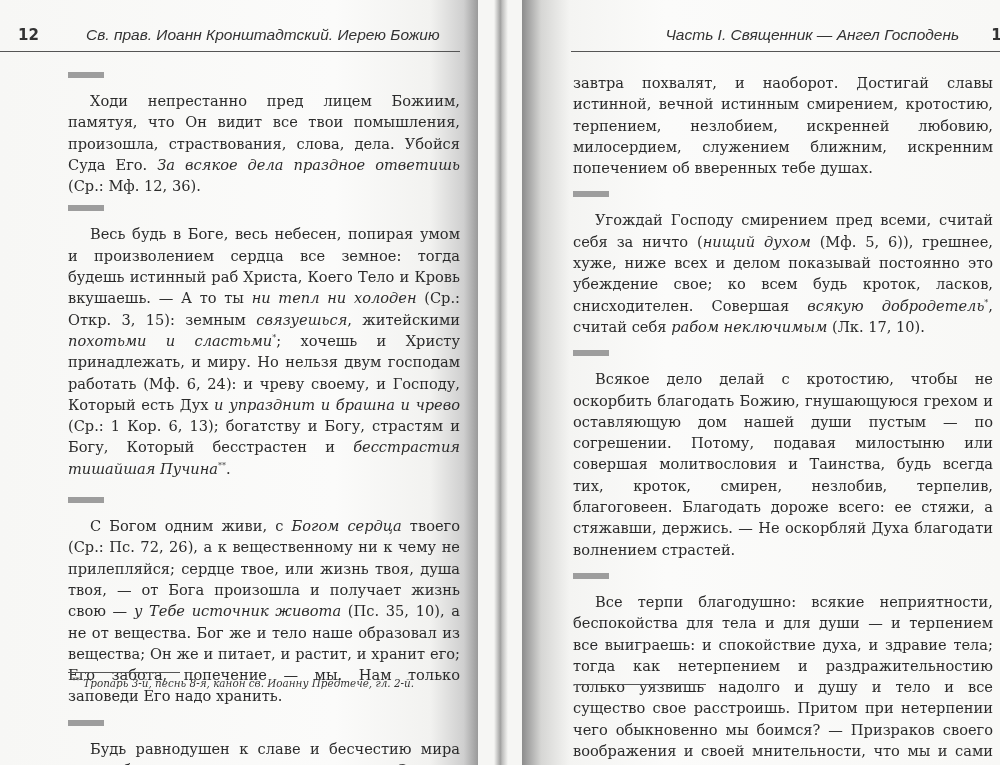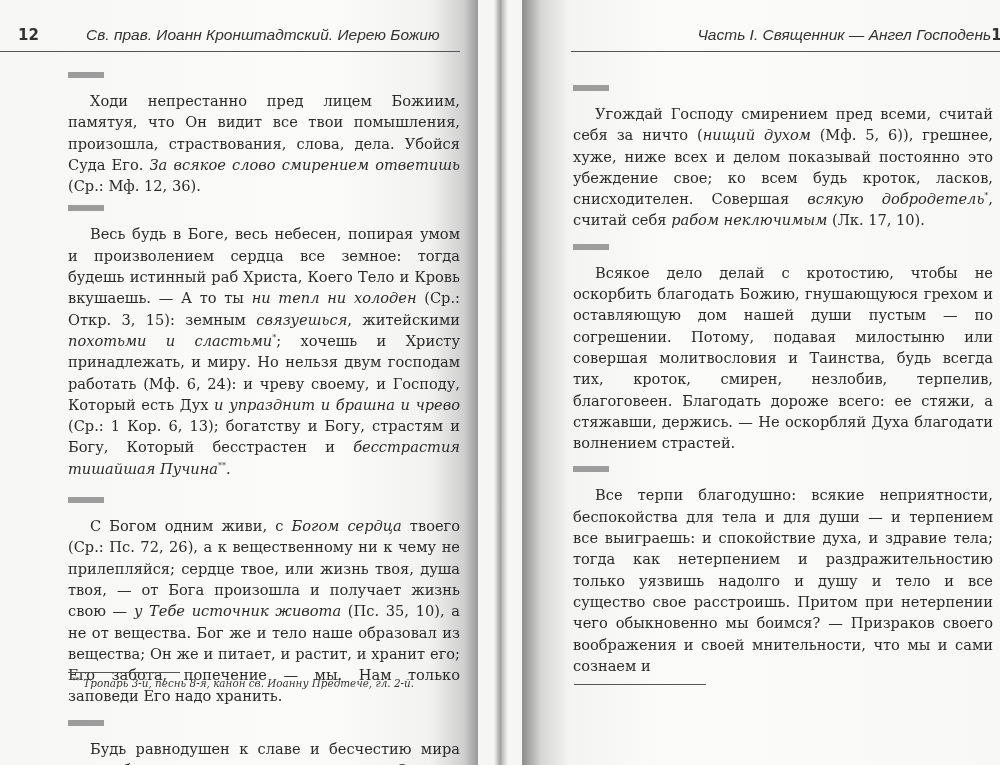--- a/index.html
+++ b/index.html
@@ -8,21 +8,21 @@
   .page { position:relative; height:765px; background:#fbfbfa; }
   .page.left { width:500px; background:linear-gradient(to right,#f7f7f5 0%,#fbfbfa 70%,#f2f2f0 90%,#cfcfcf 97%,#9a9a9a 100%); }
   .page.right { width:500px; background:linear-gradient(to right,#8c8c8c 0%,#d6d6d4 4%,#f4f4f2 10%,#fbfbfa 30%,#f8f8f6 100%); }
   .gutter { position:absolute; left:494px; top:0; width:14px; height:765px; background:linear-gradient(to right,rgba(120,120,120,0) 0%,rgba(90,90,90,0.55) 45%,rgba(110,110,110,0.4) 60%,rgba(200,200,200,0) 100%); }
   .header { position:absolute; top:26px; height:24px; display:flex; align-items:baseline; }
   .left .header { left:18px; width:440px; }
   .right .header { left:50px; width:440px; justify-content:flex-end; }
   .pnum { font-family:"DejaVu Sans", sans-serif; font-weight:bold; font-size:15px; color:#333; }
   .running { font-family:Liberation Sans, sans-serif; font-style:italic; font-size:15.5px; color:#333; }
   .left .pnum { width:68px; }
-  .right .running { }
+  .right .running { margin-right:32px; }
   .rule { position:absolute; top:51px; height:1px; background:#555; }
   .left .rule { left:0; width:460px; }
   .right .rule { left:49px; width:451px; }
   .body { position:absolute; font-size:14.6px; line-height:21.3px; text-align:justify; }
   .left .body { left:68px; top:66px; width:392px; }
   .right .body { left:51px; top:72px; width:420px; }
   .para { margin:0; text-indent:22px; hyphens:manual; }
   .para.cont { text-indent:0; }
   .marker { width:36px; height:6px; background:#9d9d9d; margin:9px 0 12px 0; }
   .left .body .marker:first-child { margin-top:6px; }
@@ -43,21 +43,21 @@
 
   <div class="page left">
     <div class="header">
       <span class="pnum">12</span>
       <span class="running">Св. прав. Иоанн Кронштадтский. Иерею Божию</span>
     </div>
     <div class="rule"></div>
 
     <div class="body">
       <div class="marker"></div>
-      <p class="para"><span>Ходи непрестанно пред лицем Божиим, памятуя, что Он видит все твои помышления, произошла, страствования, слова, дела. Убойся Суда Его. </span><i>За всякое слово смирением ответишь</i><span> (Ср.: Мф. 12, 36).</span></p>
+      <p class="para"><span>Ходи непрестанно пред лицем Божиим, памятуя, что Он видит все твои помышления, произошла, страствования, слова, дела. Убойся Суда Его. </span><i>За всякое дела праздное ответишь</i><span> (Ср.: Мф. 12, 36).</span></p>
       <div class="marker"></div>
       <p class="para"><span>Весь будь в Боге, весь небесен, попирая умом и произволением сердца все земное: тогда будешь истинный раб Христа, Коего Тело и Кровь вкушаешь. — А то ты </span><i>ни тепл ни холоден</i><span> (Ср.: Откр. 3, 15): земным </span><i>связуешься</i><span>, житейскими </span><i>похотьми и сластьми</i><sup>*</sup><span>; хочешь и Христу принадлежать, и миру. Но нельзя двум господам работать (Мф. 6, 24): и чреву своему, и Господу, Который есть Дух </span><i>и упразднит и брашна и чрево</i><span> (Ср.: 1 Кор. 6, 13); богатству и Богу, страстям и Богу, Который бесстрастен и </span><i>бесстрастия тишайшая Пучина</i><sup>**</sup><span>.</span></p>
       <div class="marker" style="margin-top:18px"></div>
       <p class="para"><span>С Богом одним живи, с </span><i>Богом сердца</i><span> твоего (Ср.: Пс. 72, 26), а к вещественному ни к чему не прилепляйся; сердце твое, или жизнь твоя, душа твоя, — от Бога произошла и получает жизнь свою — </span><i>у Тебе источник живота</i><span> (Пс. 35, 10), а не от вещества. Бог же и тело наше образовал из вещества; Он же и питает, и растит, и хранит его; Его забота, попечение — мы. Нам только заповеди Его надо хранить.</span></p>
       <div class="marker" style="margin-top:13px"></div>
       <p class="para"><span>Будь равнодушен к славе и бесчестию мира сего: ибо они временны и непостоянны. Сегодня похулят, а</span></p>
     </div>
 
     <div class="fnrule"></div>
     <div class="footnotes">
@@ -66,20 +66,21 @@
   </div>
 
   <div class="page right">
     <div class="header">
       <span class="running">Часть I. Священник — Ангел Господень</span>
       <span class="pnum">13</span>
     </div>
     <div class="rule"></div>
 
     <div class="body">
+      <p class="para cont"><span>завтра похвалят, и наоборот. Достигай славы истинной, вечной истинным смирением, кротостию, терпением, незлобием, искренней любовию, милосердием, служением ближним, искренним попечением об вверенных тебе душах.</span></p>
       <div class="marker" style="margin-top:13px"></div>
       <p class="para"><span>Угождай Господу смирением пред всеми, считай себя за ничто (</span><i>нищий духом</i><span> (Мф. 5, 6)), грешнее, хуже, ниже всех и делом показывай постоянно это убеждение свое; ко всем будь кроток, ласков, снисходителен. Совершая </span><i>всякую добродетель</i><sup>*</sup><span>, считай себя </span><i>рабом неключимым</i><span> (Лк. 17, 10).</span></p>
       <div class="marker" style="margin-top:13px"></div>
       <p class="para"><span>Всякое дело делай с кротостию, чтобы не оскорбить благодать Божию, гнушающуюся грехом и оставляющую дом нашей души пустым — по согрешении. Потому, подавая милостыню или совершая молитвословия и Таинства, будь всегда тих, кроток, смирен, незлобив, терпелив, благоговеен. Благодать дороже всего: ее стяжи, а стяжавши, держись. — Не оскорбляй Духа благодати волнением страстей.</span></p>
       <div class="marker" style="margin-top:13px"></div>
       <p class="para"><span>Все терпи благодушно: всякие неприятности, беспокойства для тела и для души — и терпением все выиграешь: и спокойствие духа, и здравие тела; тогда как нетерпением и раздражительностию только уязвишь надолго и душу и тело и все существо свое расстроишь. Притом при нетерпении чего обыкновенно мы боимся? — Призраков своего воображения и своей мнительности, что мы и сами сознаем и</span></p>
     </div>
 
     <div class="fnrule"></div>
   </div>

